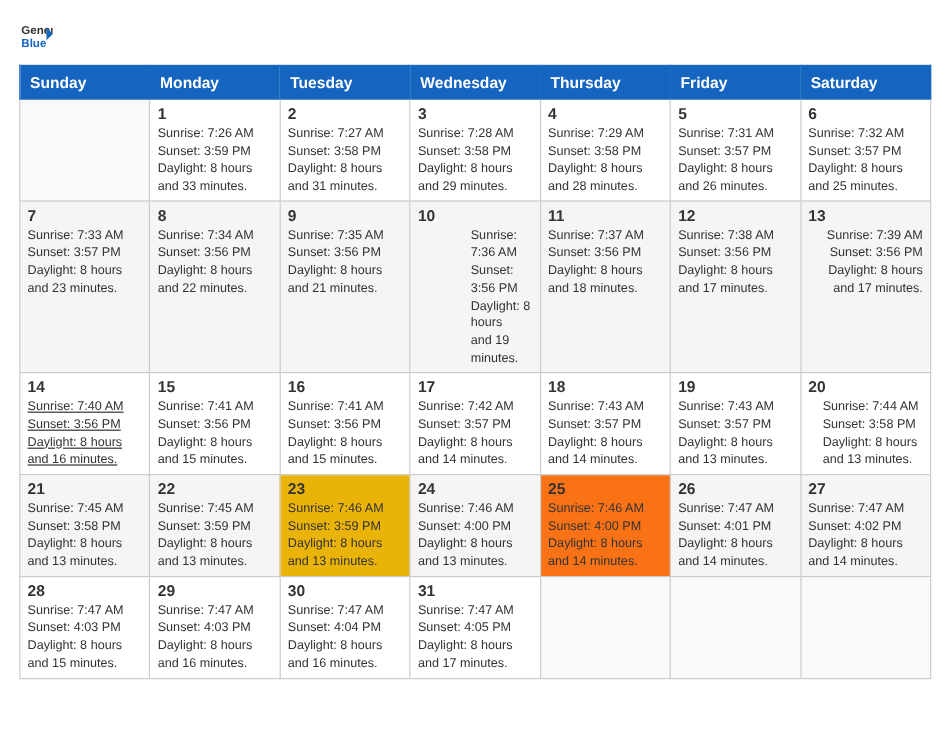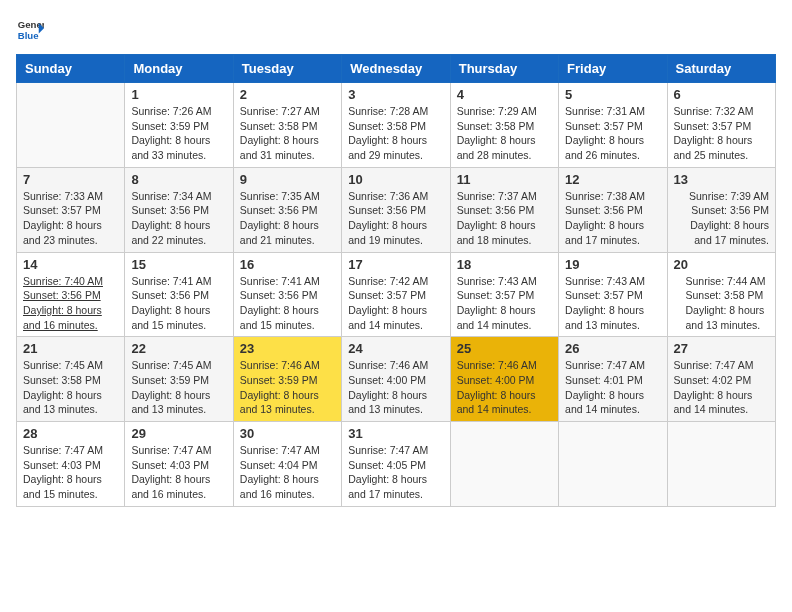--- a/index.html
+++ b/index.html
@@ -172,21 +172,21 @@
         </td>
         <td style="background-color: rgb(245, 245, 245);">
           <span class="day-number">9</span>
           <div class="day-info" style="white-space: pre-line;">Sunrise: 7:35 AM
 Sunset: 3:56 PM
 Daylight: 8 hours
 and 21 minutes.</div>
         </td>
         <td style="background-color: rgb(245, 245, 245);">
           <span class="day-number">10</span>
-          <div class="day-info" style="white-space: pre-line;">Sunrise: 7:36 AM
+          <div class="day-info" style="white-space: pre-line; margin-left: 44px;">Sunrise: 7:36 AM
 Sunset: 3:56 PM
 Daylight: 8 hours
 and 19 minutes.</div>
         </td>
         <td style="background-color: rgb(245, 245, 245);">
           <span class="day-number">11</span>
           <div class="day-info" style="white-space: pre-line;">Sunrise: 7:37 AM
 Sunset: 3:56 PM
 Daylight: 8 hours
 and 18 minutes.</div>
@@ -265,35 +265,35 @@
 Daylight: 8 hours
 and 13 minutes.</div>
         </td>
         <td style="background-color: rgb(245, 245, 245);">
           <span class="day-number">22</span>
           <div class="day-info" style="white-space: pre-line;">Sunrise: 7:45 AM
 Sunset: 3:59 PM
 Daylight: 8 hours
 and 13 minutes.</div>
         </td>
-        <td style="background-color: #fde047; margin-left: 37px;">
+        <td style="background-color: #eab308; margin-left: 37px;">
           <span class="day-number">23</span>
           <div class="day-info" style="white-space: pre-line;">Sunrise: 7:46 AM
 Sunset: 3:59 PM
 Daylight: 8 hours
 and 13 minutes.</div>
         </td>
         <td style="background-color: rgb(245, 245, 245);">
           <span class="day-number">24</span>
           <div class="day-info" style="white-space: pre-line;">Sunrise: 7:46 AM
 Sunset: 4:00 PM
 Daylight: 8 hours
 and 13 minutes.</div>
         </td>
-        <td style="background-color: #eab308;">
+        <td style="background-color: #f97316;">
           <span class="day-number">25</span>
           <div class="day-info" style="white-space: pre-line;">Sunrise: 7:46 AM
 Sunset: 4:00 PM
 Daylight: 8 hours
 and 14 minutes.</div>
         </td>
         <td style="background-color: rgb(245, 245, 245);">
           <span class="day-number">26</span>
           <div class="day-info" style="white-space: pre-line;">Sunrise: 7:47 AM
 Sunset: 4:01 PM

